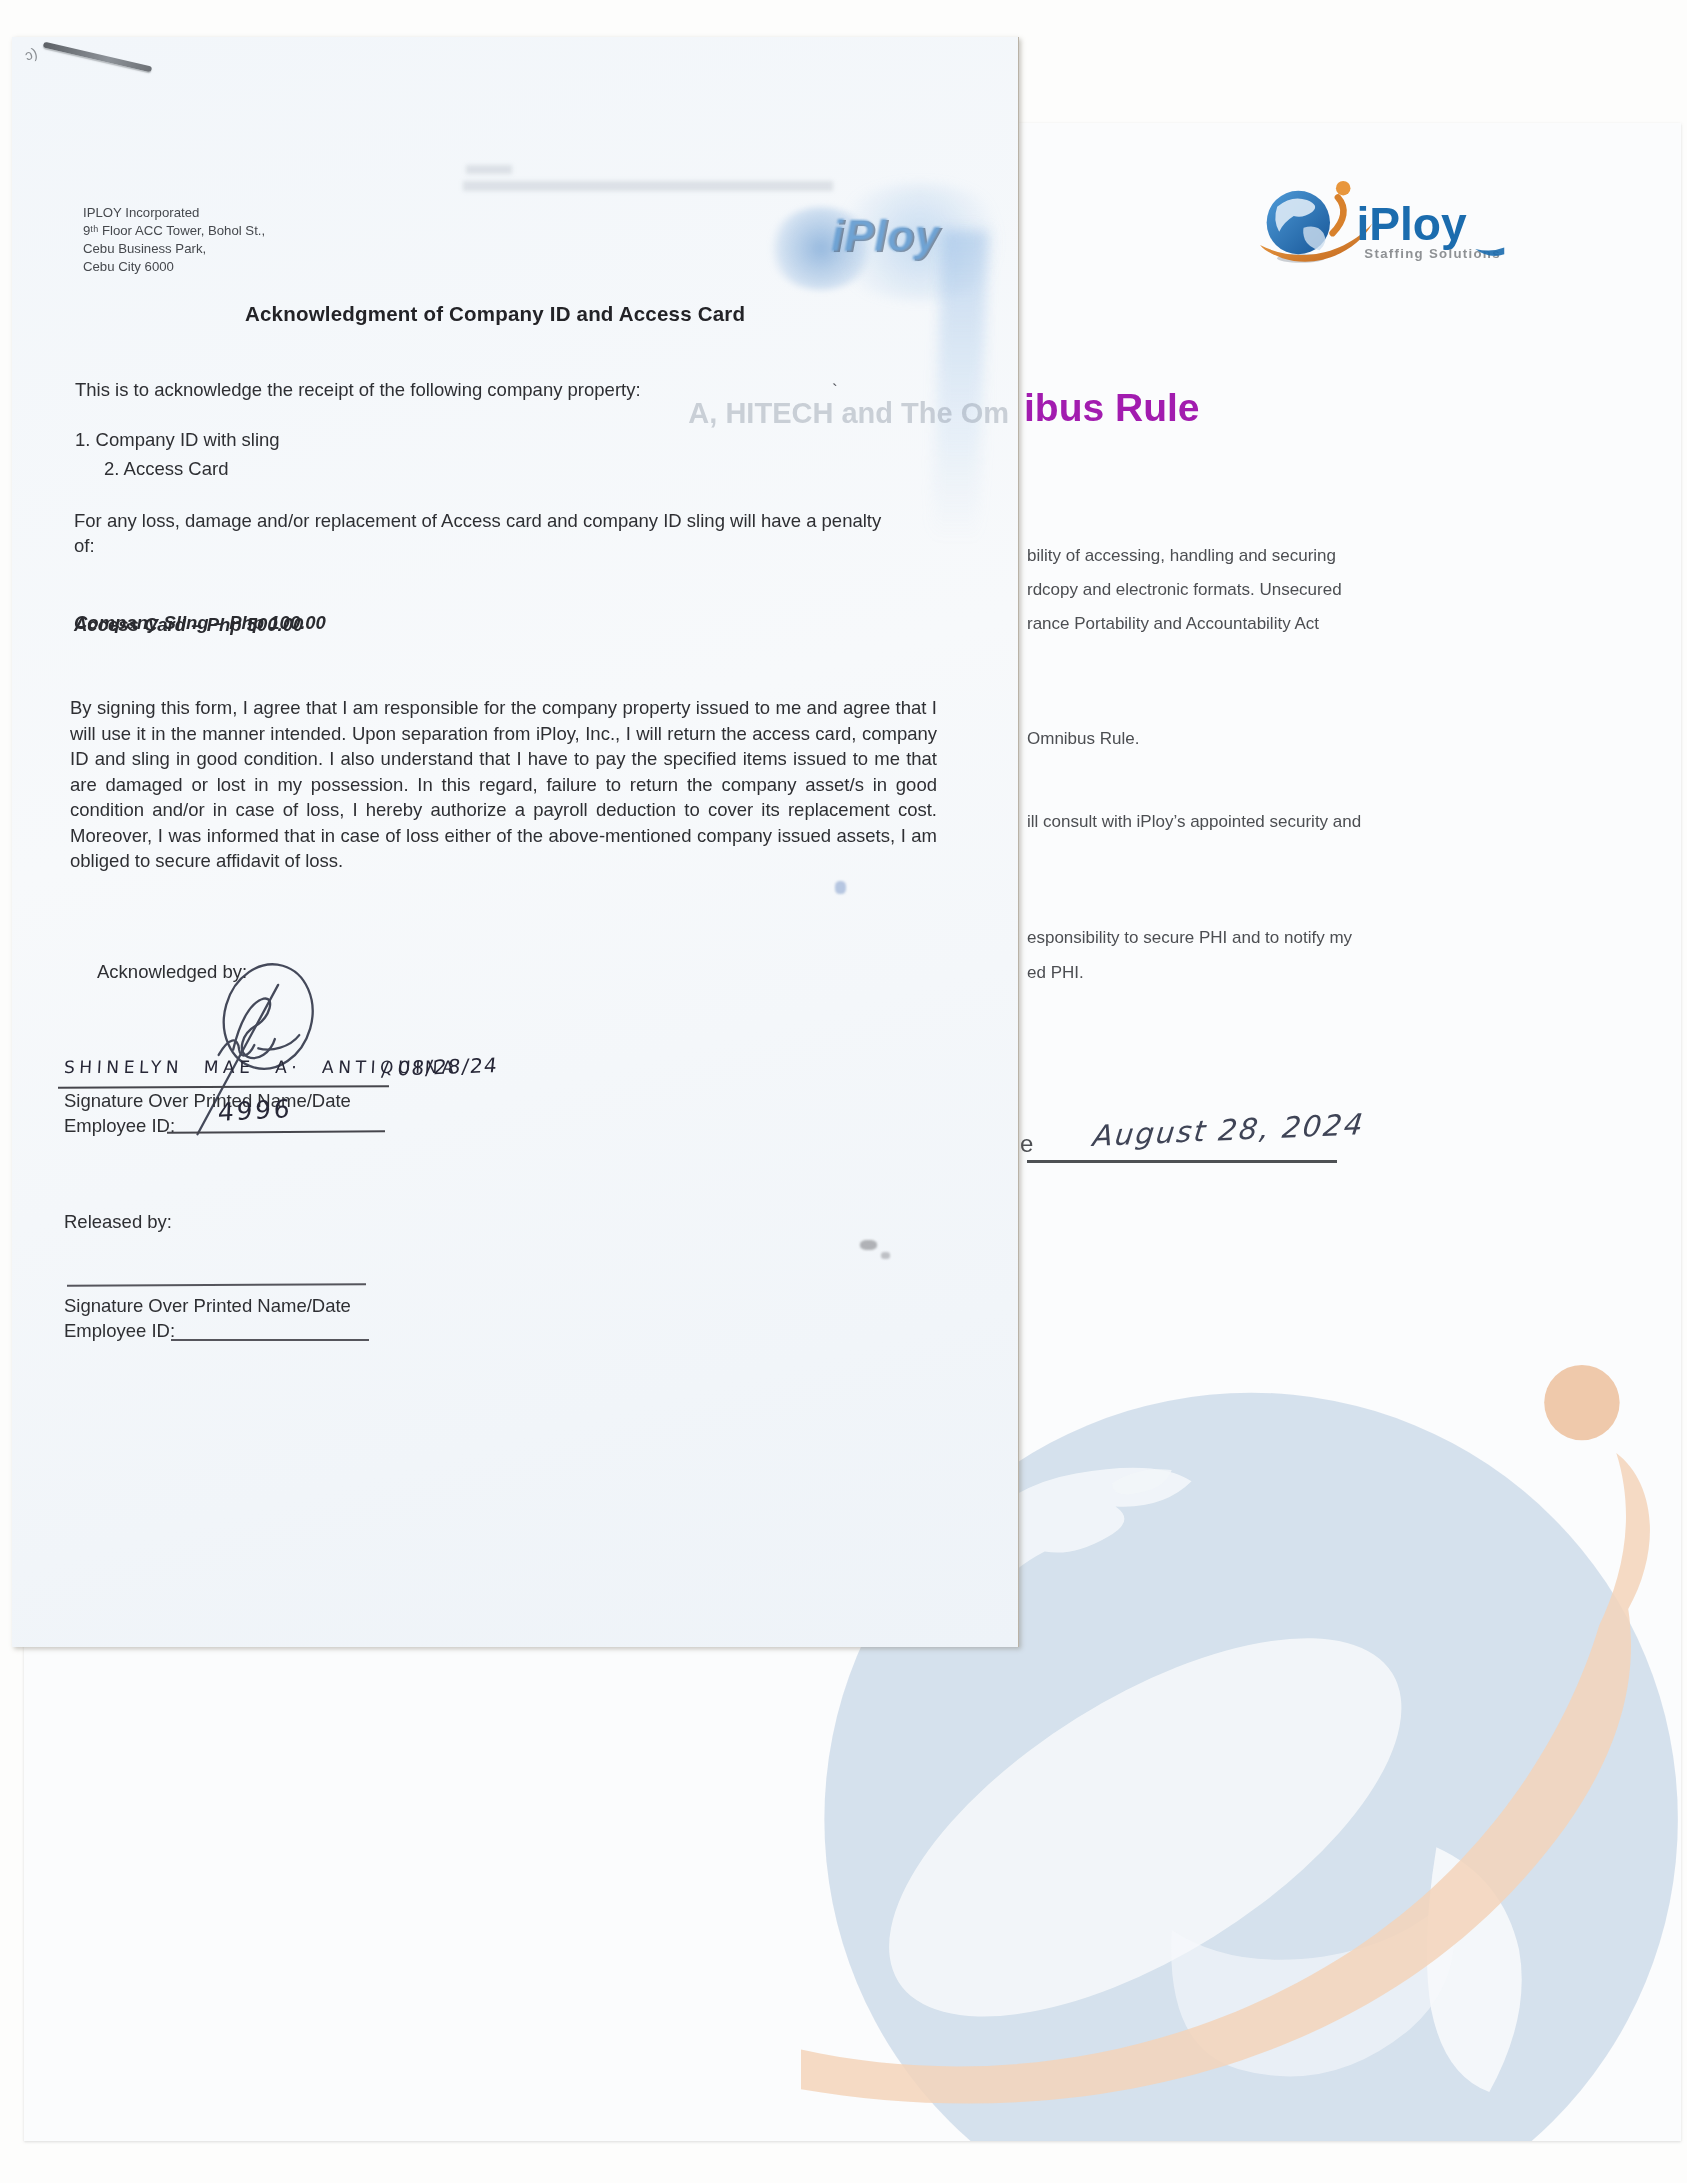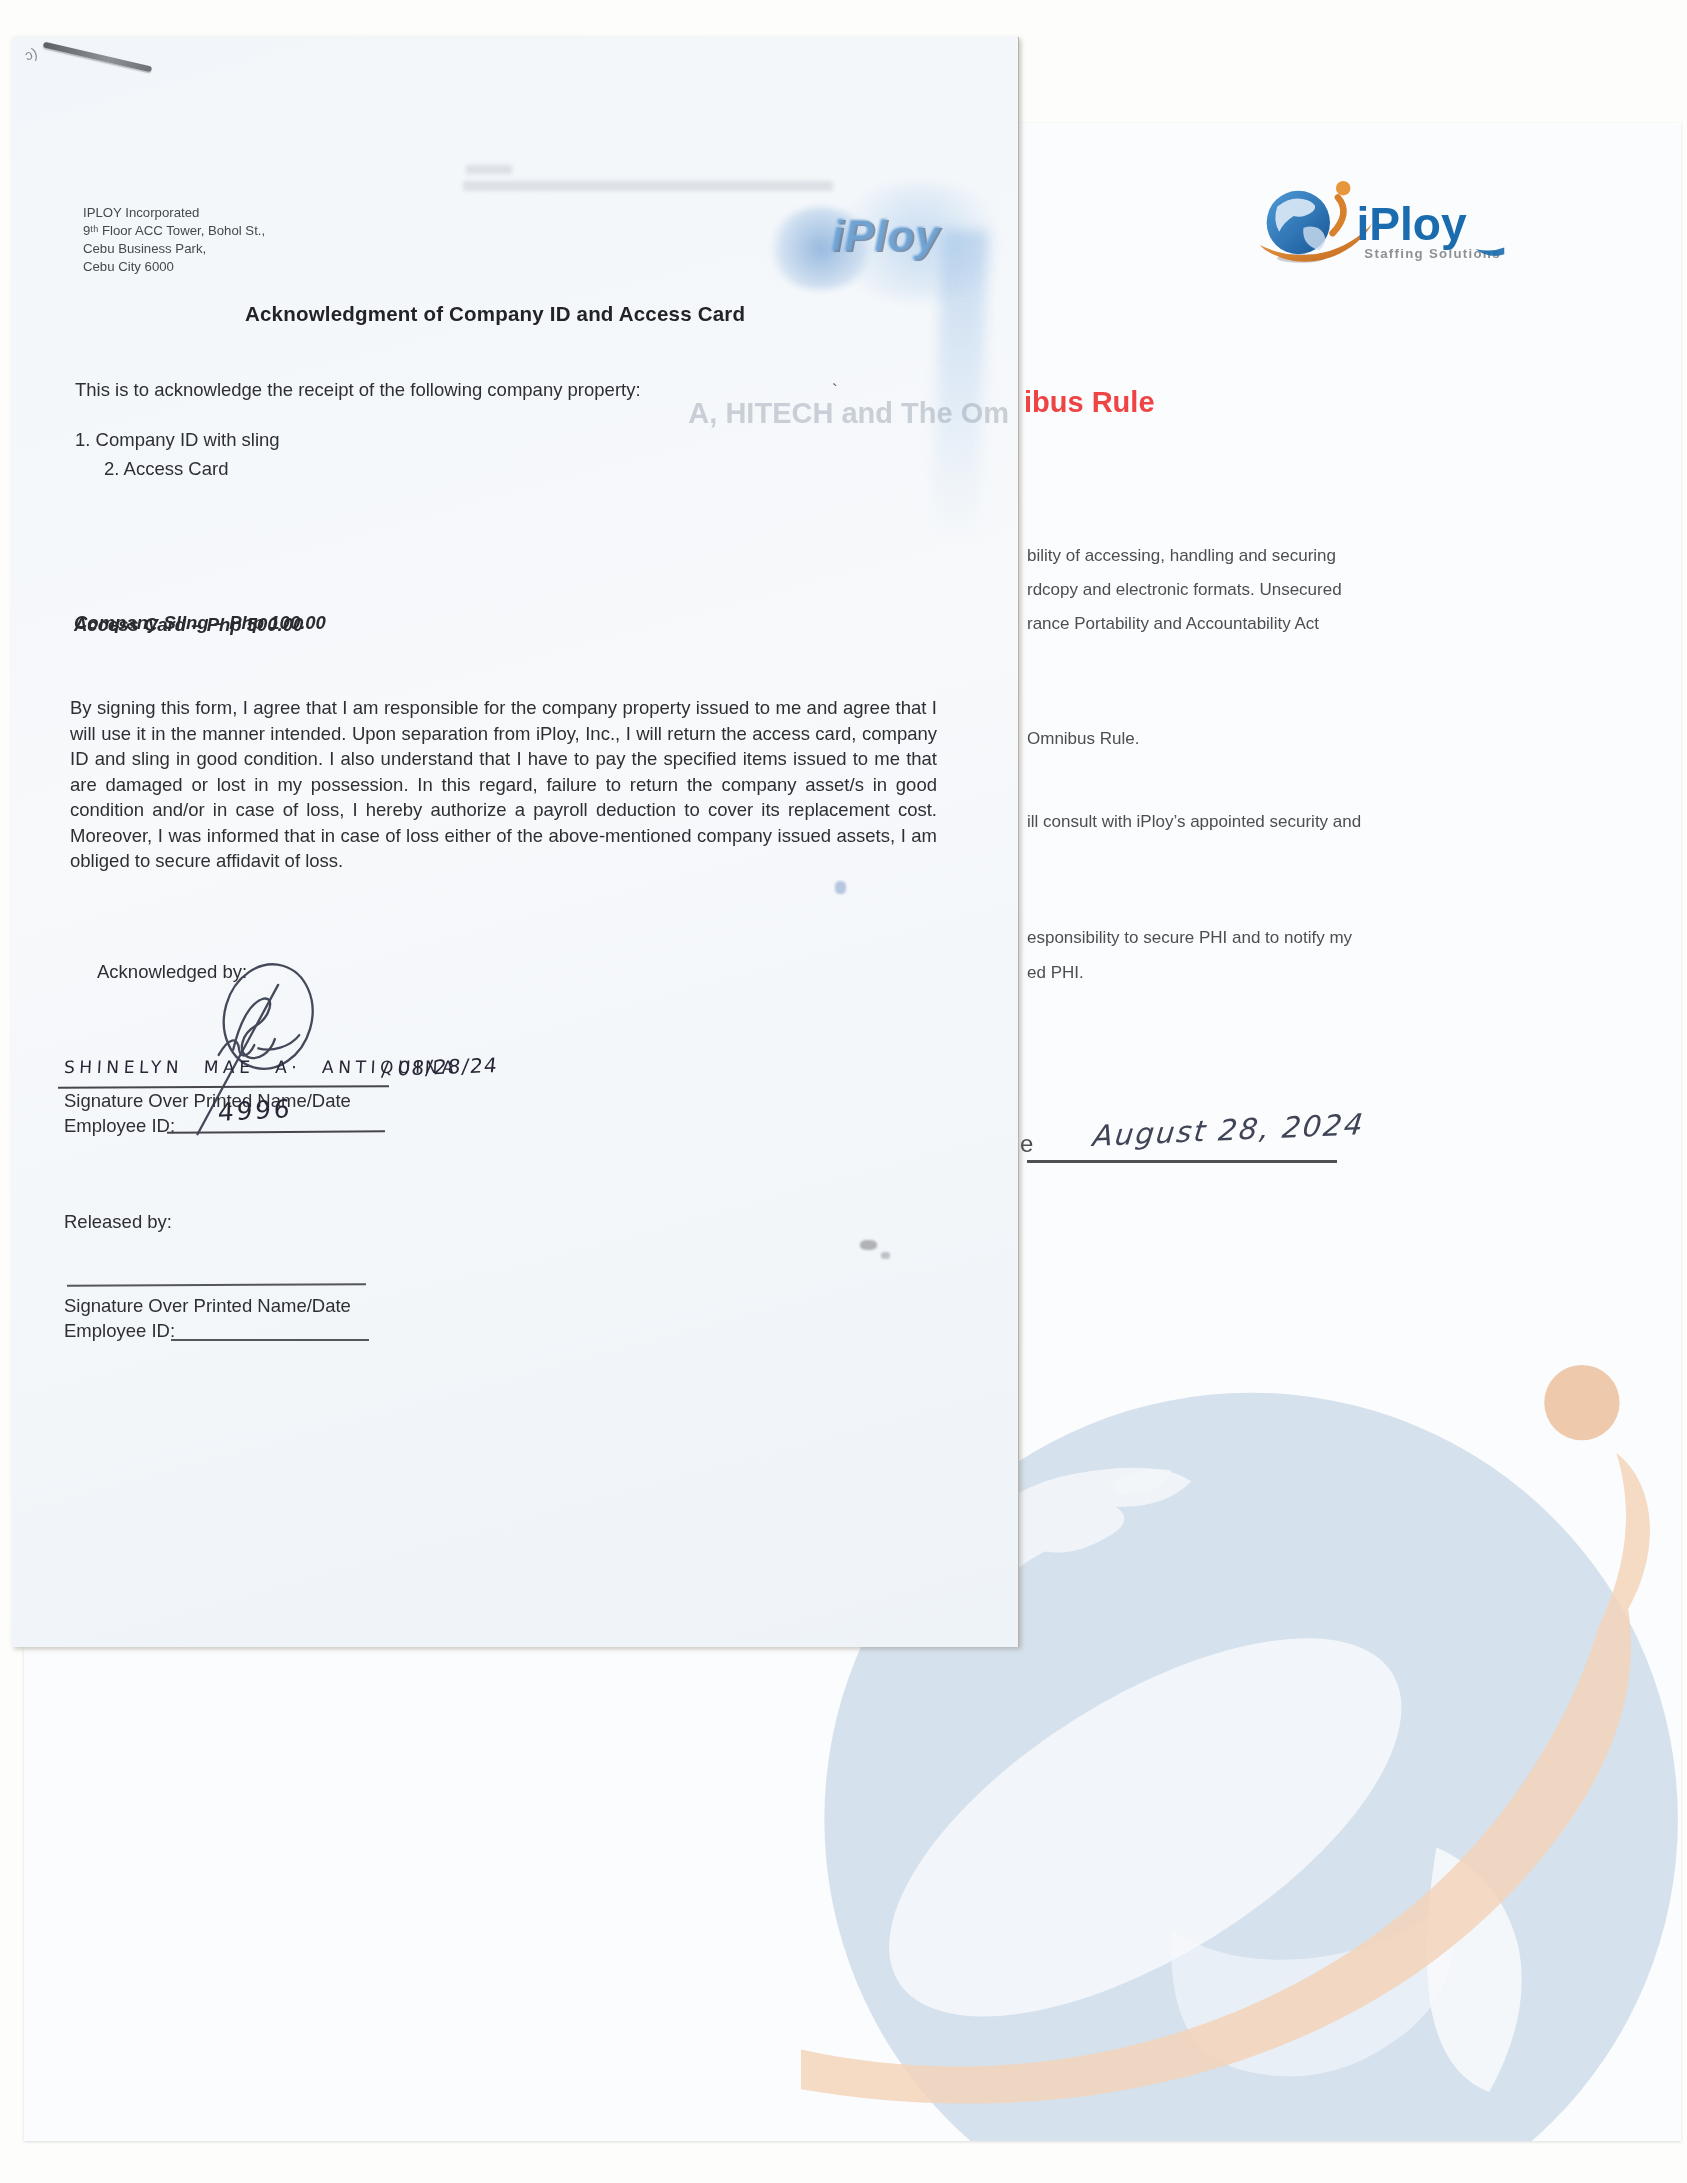--- a/index.html
+++ b/index.html
@@ -2,21 +2,21 @@
 <html style="font-size:10.6px"><head>
 <meta charset="utf-8">
 <style>
   html,body{margin:0;padding:0;background:#e9e9e9;}
   #scan{position:relative;width:1687px;height:2183px;background:#fdfdfc;overflow:hidden;
         font-family:"Liberation Sans",sans-serif;}
   
   #bottom-page{position:absolute;left:24px;top:123px;width:1657px;height:2018px;
         background:#fbfcfd;overflow:hidden;box-shadow:0 0.7px 2.6px rgba(160,160,160,.35);}
   .bp-text{position:absolute;color:#4c4e52;font-size:17px;white-space:nowrap;}
-  .bp-head{position:absolute;color:#ef4444;font-size:29px;font-weight:bold;white-space:nowrap;}
+  .bp-head{position:absolute;color:#a21caf;font-size:39px;font-weight:bold;white-space:nowrap;}
   
   #top-page{position:absolute;left:12px;top:37px;width:1006px;height:1610px;
         background:linear-gradient(165deg,#f2f6fa 0%,#f7f9fb 45%,#eef3f8 100%);
         box-shadow:2px 2px 4.6px rgba(120,115,100,.40);border-right:0.7px solid #b9b2a6;}
   .letterhead div{font-size:13.2px;line-height:18px;color:#45484d;}
   .doc-title{position:absolute;left:233px;top:265px;font-size:20.5px;font-weight:bold;color:#232327;
         letter-spacing:0.2px;white-space:nowrap;}
   .para{position:absolute;font-size:18.5px;line-height:25px;color:#2e2f33;}
   .penalty{font-weight:bold;font-style:italic;color:#2a2b30;}
   .hline{position:absolute;height:2px;background:#46464c;}
@@ -129,20 +129,21 @@
       <div class="smudge-text-ghost">iPloy</div>
       <div class="smudge-text">iPloy</div>
     </div>
 
     <div class="doc-title">Acknowledgment of Company ID and Access Card</div>
 
     <div class="para" style="left:63px;top:340px;white-space:nowrap;">This is to acknowledge the receipt of the following company property:</div>
     <div class="para" style="left:63px;top:390px;">1. Company ID with sling</div>
     <div class="para" style="left:63px;top:419px;margin-left:29px;">2. Access Card</div>
 
+    <div class="para" style="left:62px;top:471px;width:827px;">For any loss, damage and/or replacement of Access card and company ID sling will have a penalty of:</div>
 
     <div class="para penalty" style="left:62px;top:549px;margin-top:24px;">Company Sling – Php 100.00</div>
     <div class="para penalty" style="left:62px;top:575px;">Access Card – Php 500.00</div>
 
     <div class="para" style="left:58px;top:658px;width:867px;line-height:25.5px;text-align:justify;">By signing this form, I agree that I am responsible for the company property issued to me and agree that I will use it in the manner intended.  Upon separation from iPloy, Inc., I will return the access card, company ID and sling in good condition. I also understand that I have to pay the specified items issued to me that are damaged or lost in my possession.  In this regard, failure to return the company asset/s in good condition and/or in case of loss, I hereby authorize a payroll deduction to cover its replacement cost. Moreover, I was informed that in case of loss either of the above-mentioned company issued assets, I am obliged to secure affidavit of loss.</div>
 
     <div class="label" style="left:70px;top:924px;margin-left:15px;">Acknowledged by:</div>
 
     <svg style="position:absolute;left:167px;top:912px;" width="152" height="192" viewBox="0 0 230 290">
       <g stroke="#363b4d" stroke-width="3.5" fill="none" stroke-linecap="round" opacity="0.92">

